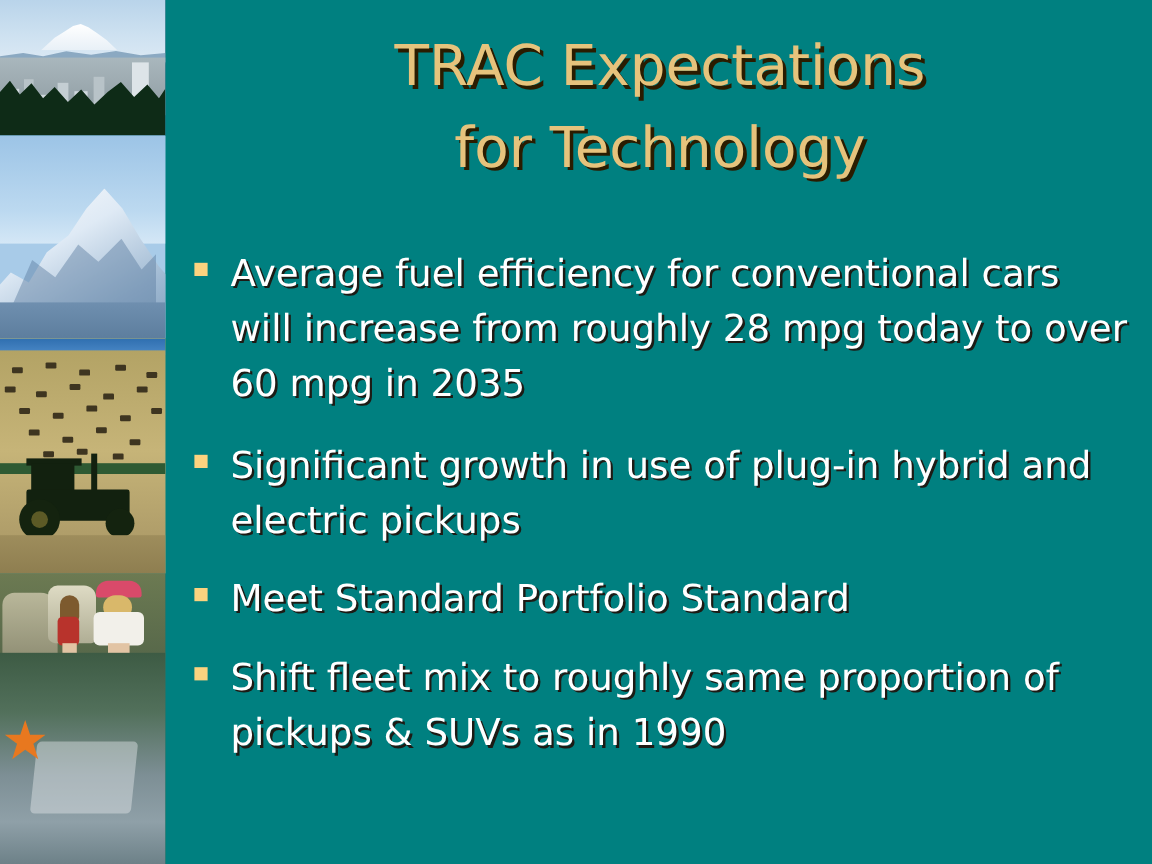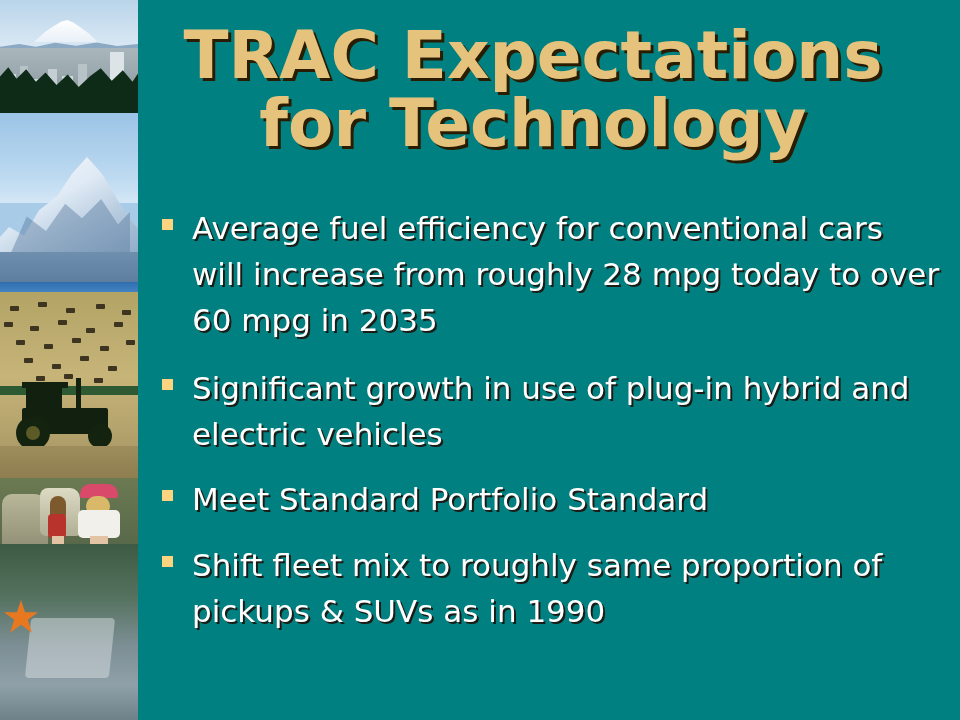--- a/index.html
+++ b/index.html
@@ -156,27 +156,27 @@
   #ph4-reflect {
     position: absolute; left: 28px; top: 140px; width: 84px; height: 60px;
     background: rgba(226,230,232,0.45);
     border-radius: 4px;
     transform: skewX(-6deg);
   }
 
   
   #title {
     position: absolute;
-    left: 133px;
+    left: 150px;
     top: 22px;
     width: 800px;
     text-align: center;
-    font-size: 66px;
+    font-size: 47px;
     line-height: 68px;
-    font-weight: bold;
+    font-weight: normal;
     color: #e6c37c;
     text-shadow: 3px 3px 0 #2a1c00;
     white-space: pre-line;
     letter-spacing: 0px;
   }
 
   
   #bullets {
     position: absolute;
     left: 162px;
@@ -301,21 +301,21 @@
 
   <div id="bullets">
 
     <div class="bullet-item" style="margin-bottom:22px;">
       <div class="bullet-marker"></div>
       <div class="bullet-text">Average fuel efficiency for conventional cars will increase from roughly 28 mpg today to over 60 mpg in 2035</div>
     </div>
 
     <div class="bullet-item" style="margin-bottom:19px;">
       <div class="bullet-marker"></div>
-      <div class="bullet-text">Significant growth in use of plug-in hybrid and electric vehicles</div>
+      <div class="bullet-text">Significant growth in use of plug-in hybrid and electric pickups</div>
     </div>
 
     <div class="bullet-item" style="margin-bottom:20px;">
       <div class="bullet-marker"></div>
       <div class="bullet-text">Meet Standard Portfolio Standard</div>
     </div>
 
     <div class="bullet-item" style="margin-bottom:0;">
       <div class="bullet-marker"></div>
       <div class="bullet-text">Shift fleet mix to roughly same proportion of pickups &amp; SUVs as in 1990</div>

